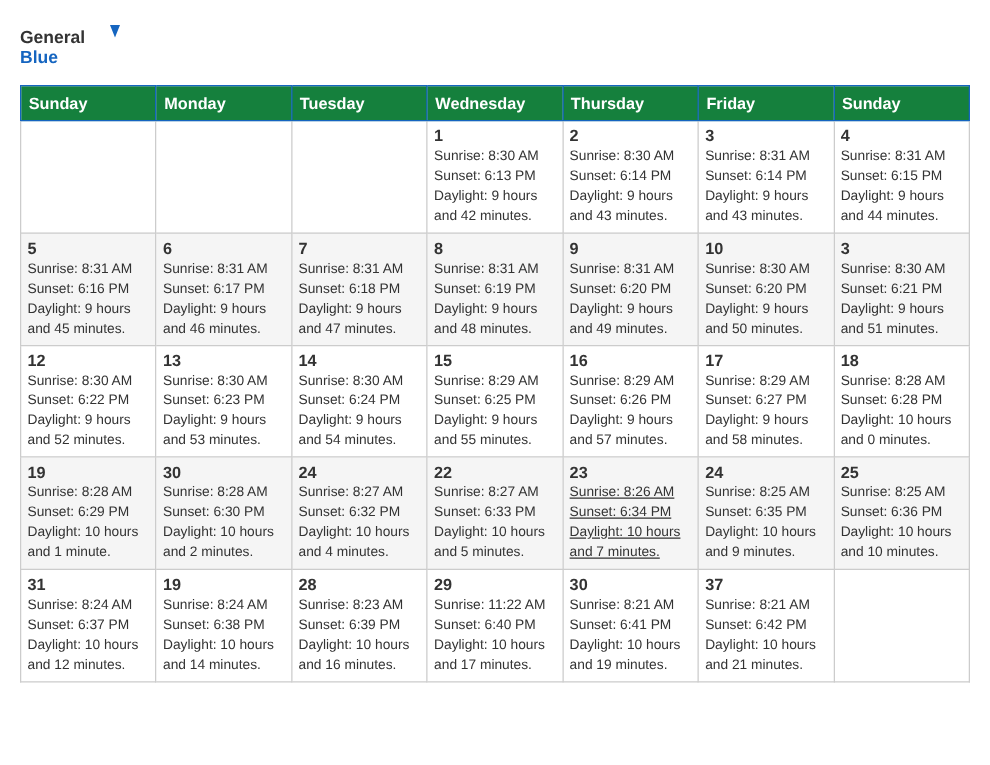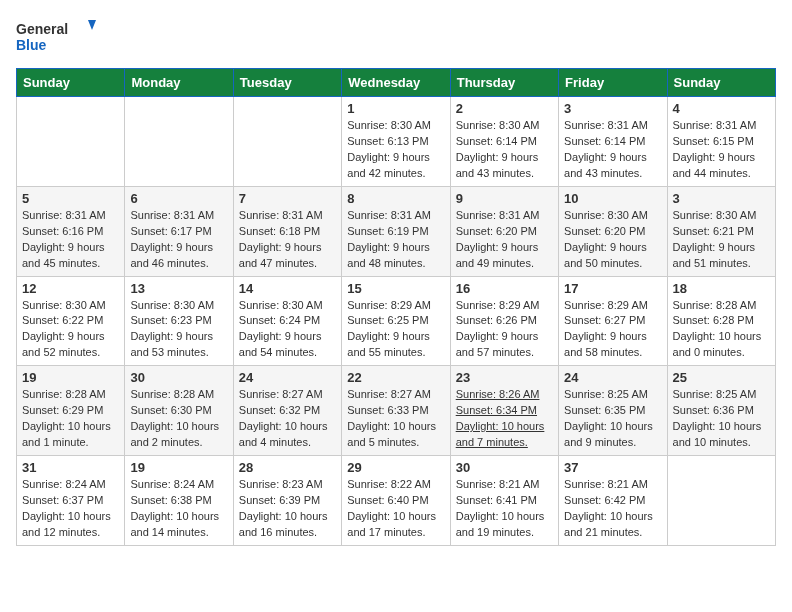--- a/index.html
+++ b/index.html
@@ -278,21 +278,21 @@
 Daylight: 10 hours and 14 minutes.</div>
         </td>
         <td>
           <div class="day-number">28</div>
           <div class="day-info" style="white-space: pre-line;">Sunrise: 8:23 AM
 Sunset: 6:39 PM
 Daylight: 10 hours and 16 minutes.</div>
         </td>
         <td>
           <div class="day-number">29</div>
-          <div class="day-info" style="white-space: pre-line;">Sunrise: 8:22 AM
+          <div class="day-info" style="white-space: pre-line;">Sunrise: 11:22 AM
 Sunset: 6:40 PM
 Daylight: 10 hours and 17 minutes.</div>
         </td>
         <td>
           <div class="day-number">30</div>
           <div class="day-info" style="white-space: pre-line;">Sunrise: 8:21 AM
 Sunset: 6:41 PM
 Daylight: 10 hours and 19 minutes.</div>
         </td>
         <td>

